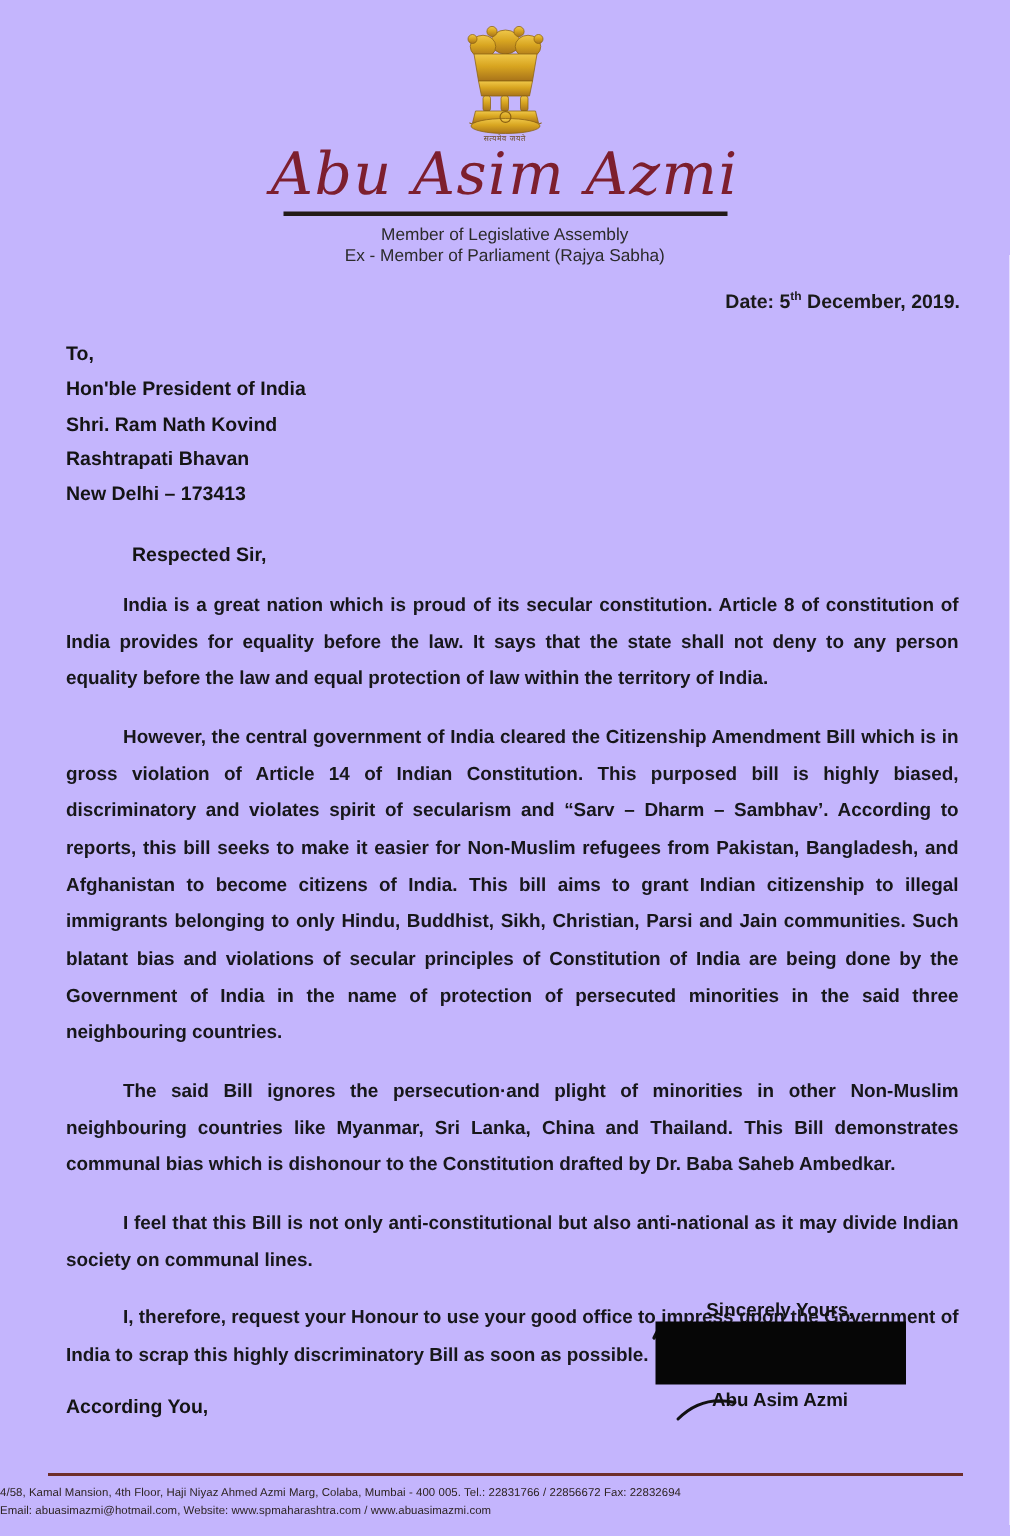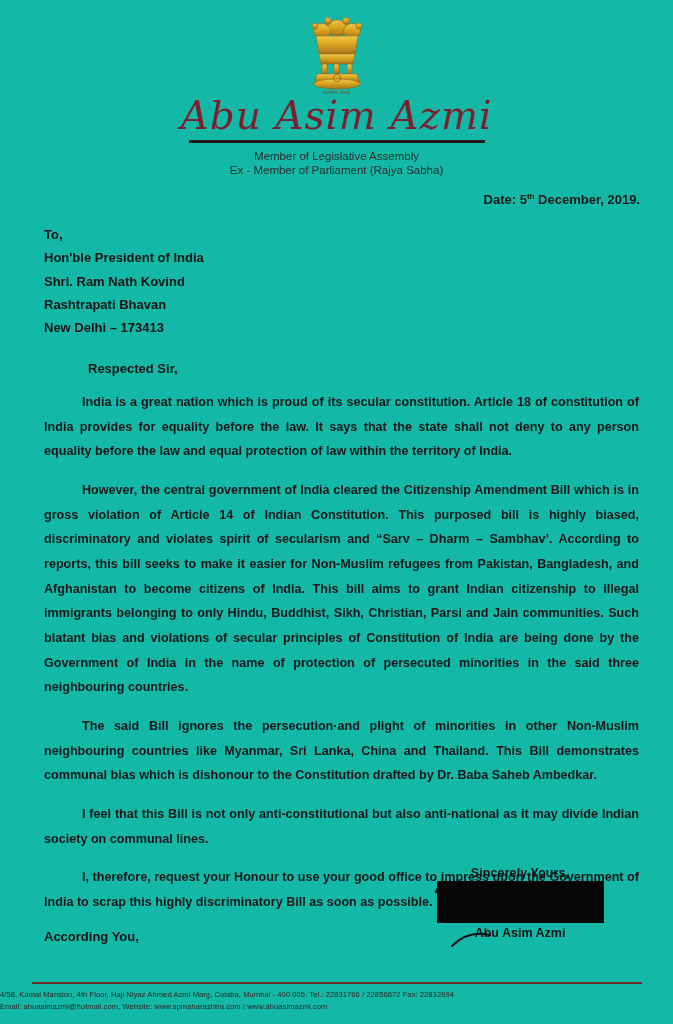--- a/index.html
+++ b/index.html
@@ -7,21 +7,21 @@
     padding: 0;
     background: #ffffff;
   }
   body {
     font-family: "Liberation Sans", sans-serif;
   }
   .page {
     position: relative;
     width: 673px;
     height: 1024px;
-    background: #14b8a6;
+    background: #c4b5fd;
     overflow: hidden;
     box-sizing: border-box;
   }
 
   
   .letterhead {
     text-align: center;
     padding-top: 12px;
   }
   .emblem {
@@ -235,21 +235,21 @@
     <div>To,</div>
     <div>Hon'ble President of India</div>
     <div>Shri. Ram Nath Kovind</div>
     <div>Rashtrapati Bhavan</div>
     <div>New Delhi – 173413</div>
   </div>
 
   <div class="salutation">Respected Sir,</div>
 
   <div class="body-copy">
-    <p>India is a great nation which is proud of its secular constitution. Article 18 of constitution of India provides for equality before the law. It says that the state shall not deny to any person equality before the law and equal protection of law within the territory of India.</p>
+    <p>India is a great nation which is proud of its secular constitution. Article 8 of constitution of India provides for equality before the law. It says that the state shall not deny to any person equality before the law and equal protection of law within the territory of India.</p>
     <p>However, the central government of India cleared the Citizenship Amendment Bill which is in gross violation of Article 14 of Indian Constitution. This purposed bill is highly biased, discriminatory and violates spirit of secularism and “Sarv – Dharm – Sambhav’. According to reports, this bill seeks to make it easier for Non-Muslim refugees from Pakistan, Bangladesh, and Afghanistan to become citizens of India. This bill aims to grant Indian citizenship to illegal immigrants belonging to only Hindu, Buddhist, Sikh, Christian, Parsi and Jain communities. Such blatant bias and violations of secular principles of Constitution of India are being done by the Government of India in the name of protection of persecuted minorities in the said three neighbouring countries.</p>
     <p>The said Bill ignores the persecution·and plight of minorities in other Non-Muslim neighbouring countries like Myanmar, Sri Lanka, China and Thailand. This Bill demonstrates communal bias which is dishonour to the Constitution drafted by Dr. Baba Saheb Ambedkar.</p>
     <p>I feel that this Bill is not only anti-constitutional but also anti-national as it may divide Indian society on communal lines.</p>
     <p>I, therefore, request your Honour to use your good office to impress upon the Government of India to scrap this highly discriminatory Bill as soon as possible.</p>
   </div>
 
   <div class="closing">According You,</div>
 
   <div class="sign-block">
     <div class="sign-yours">Sincerely Yours,</div>

